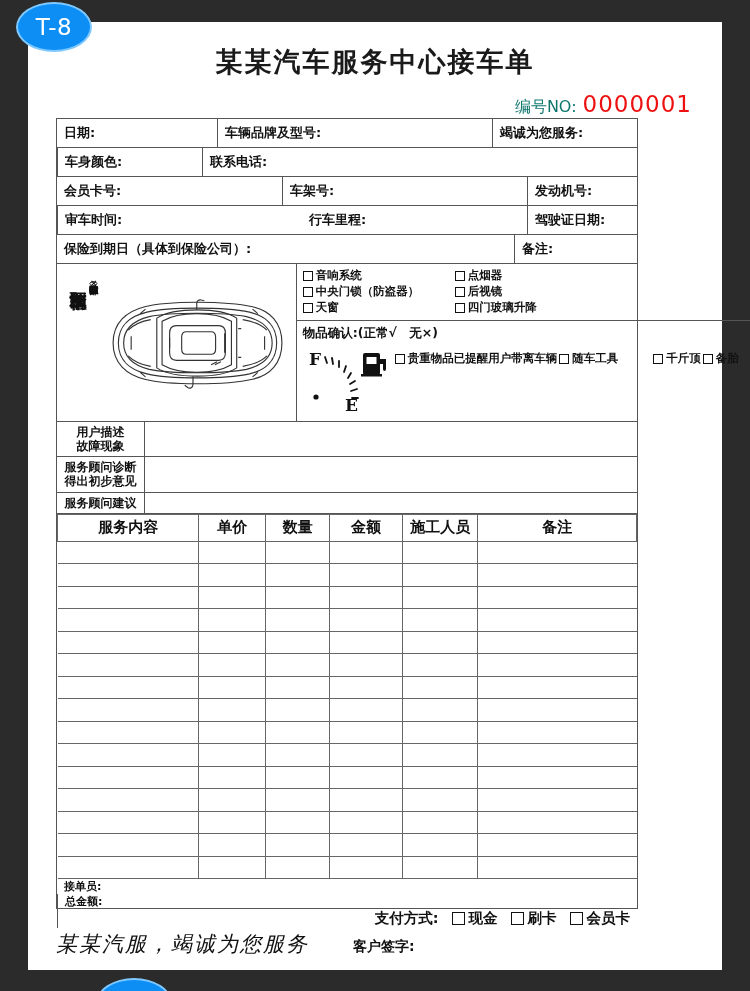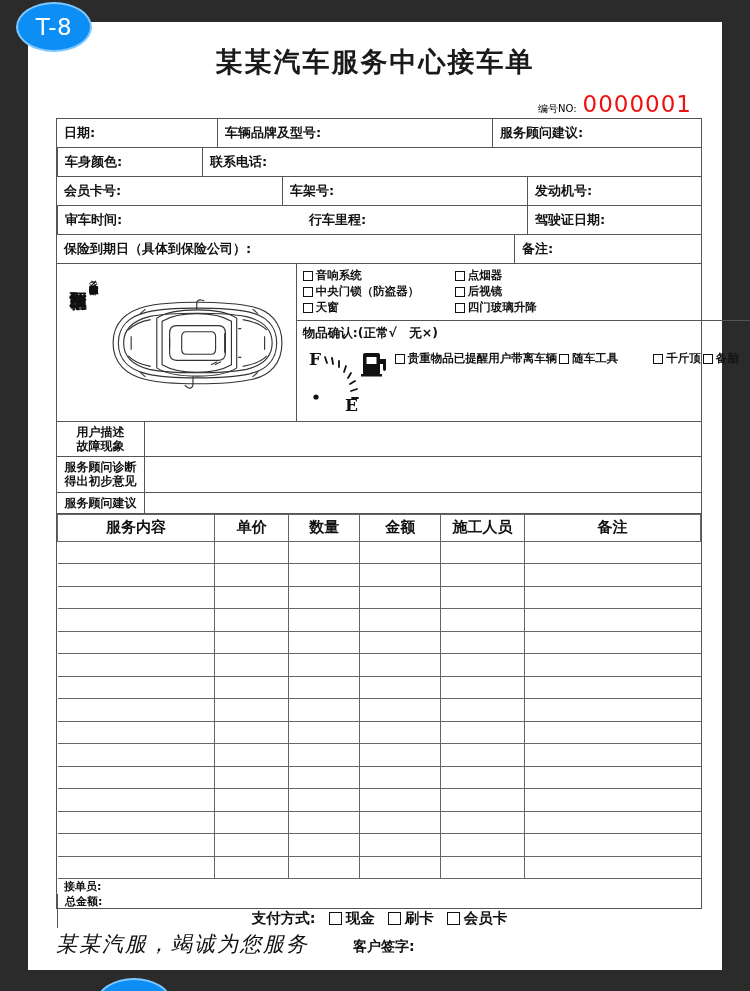--- a/index.html
+++ b/index.html
@@ -41,25 +41,25 @@
     color:#1a1a1a;
     margin:22px 0 0 0;
   }
   .no-line{
     text-align:right;
     padding-right:30px;
     margin-top:11px;
     height:26px;
     display:flex;align-items:baseline;justify-content:flex-end;
   }
-  .no-label{font-size:10px;color:#000000;}
+  .no-label{font-size:16px;color:#0f766e;}
   .no-value{font-size:23px;color:#ee1111;margin-left:6px;letter-spacing:1px;}
 
   .form{
-    position:absolute;left:28px;top:96px;width:646px;
+    position:absolute;left:28px;top:96px;width:582px;
     border:1.6px solid #555;
     border-bottom:none;
     box-sizing:border-box;
   }
   .row{display:flex;border-bottom:1.6px solid #555;}
   .cell{
     padding:5px 7px;
     font-size:13px;font-weight:bold;color:#111;
     box-sizing:border-box;
     font-family:"DejaVu Sans","Liberation Sans",sans-serif;
@@ -178,21 +178,21 @@
   <div class="no-line">
     <span class="no-label">编号NO:</span>
     <span class="no-value">0000001</span>
   </div>
 
   <div class="form">
 
     <div class="row">
       <div class="cell" style="width:160px">日期:</div>
       <div class="cell vline" style="width:275px">车辆品牌及型号:</div>
-      <div class="cell vline" style="flex:1">服务顾问建议:</div>
+      <div class="cell vline" style="flex:1">竭诚为您服务:</div>
     </div>
 
     <div class="row">
       <div class="cell vline" style="width:145px">车身颜色:</div>
       <div class="cell vline" style="flex:1">联系电话:</div>
     </div>
 
     <div class="row">
       <div class="cell" style="width:225px">会员卡号:</div>
       <div class="cell vline" style="width:245px">车架号:</div>
@@ -505,21 +505,21 @@
             <td class="w4 c"></td>
             <td class="w5 c"></td>
             <td class="w6 c"></td>
           </tr>
         </tbody>
     </table>
 
     <div class="foot">
       <div class="foot-c" style="width:150px">接单员:</div>
       <div class="foot-c vline" style="width:140px">总金额:</div>
-      <div class="foot-c vline pay" style="flex:1;justify-content:center">
+      <div class="foot-c vline pay" style="flex:1;justify-content:flex-end">
         <span>支付方式:</span>
         <span class="opt">
           <span class="box"></span>
           <span>现金</span>
         </span>
         <span class="opt">
           <span class="box"></span>
           <span>刷卡</span>
         </span>
         <span class="opt">

